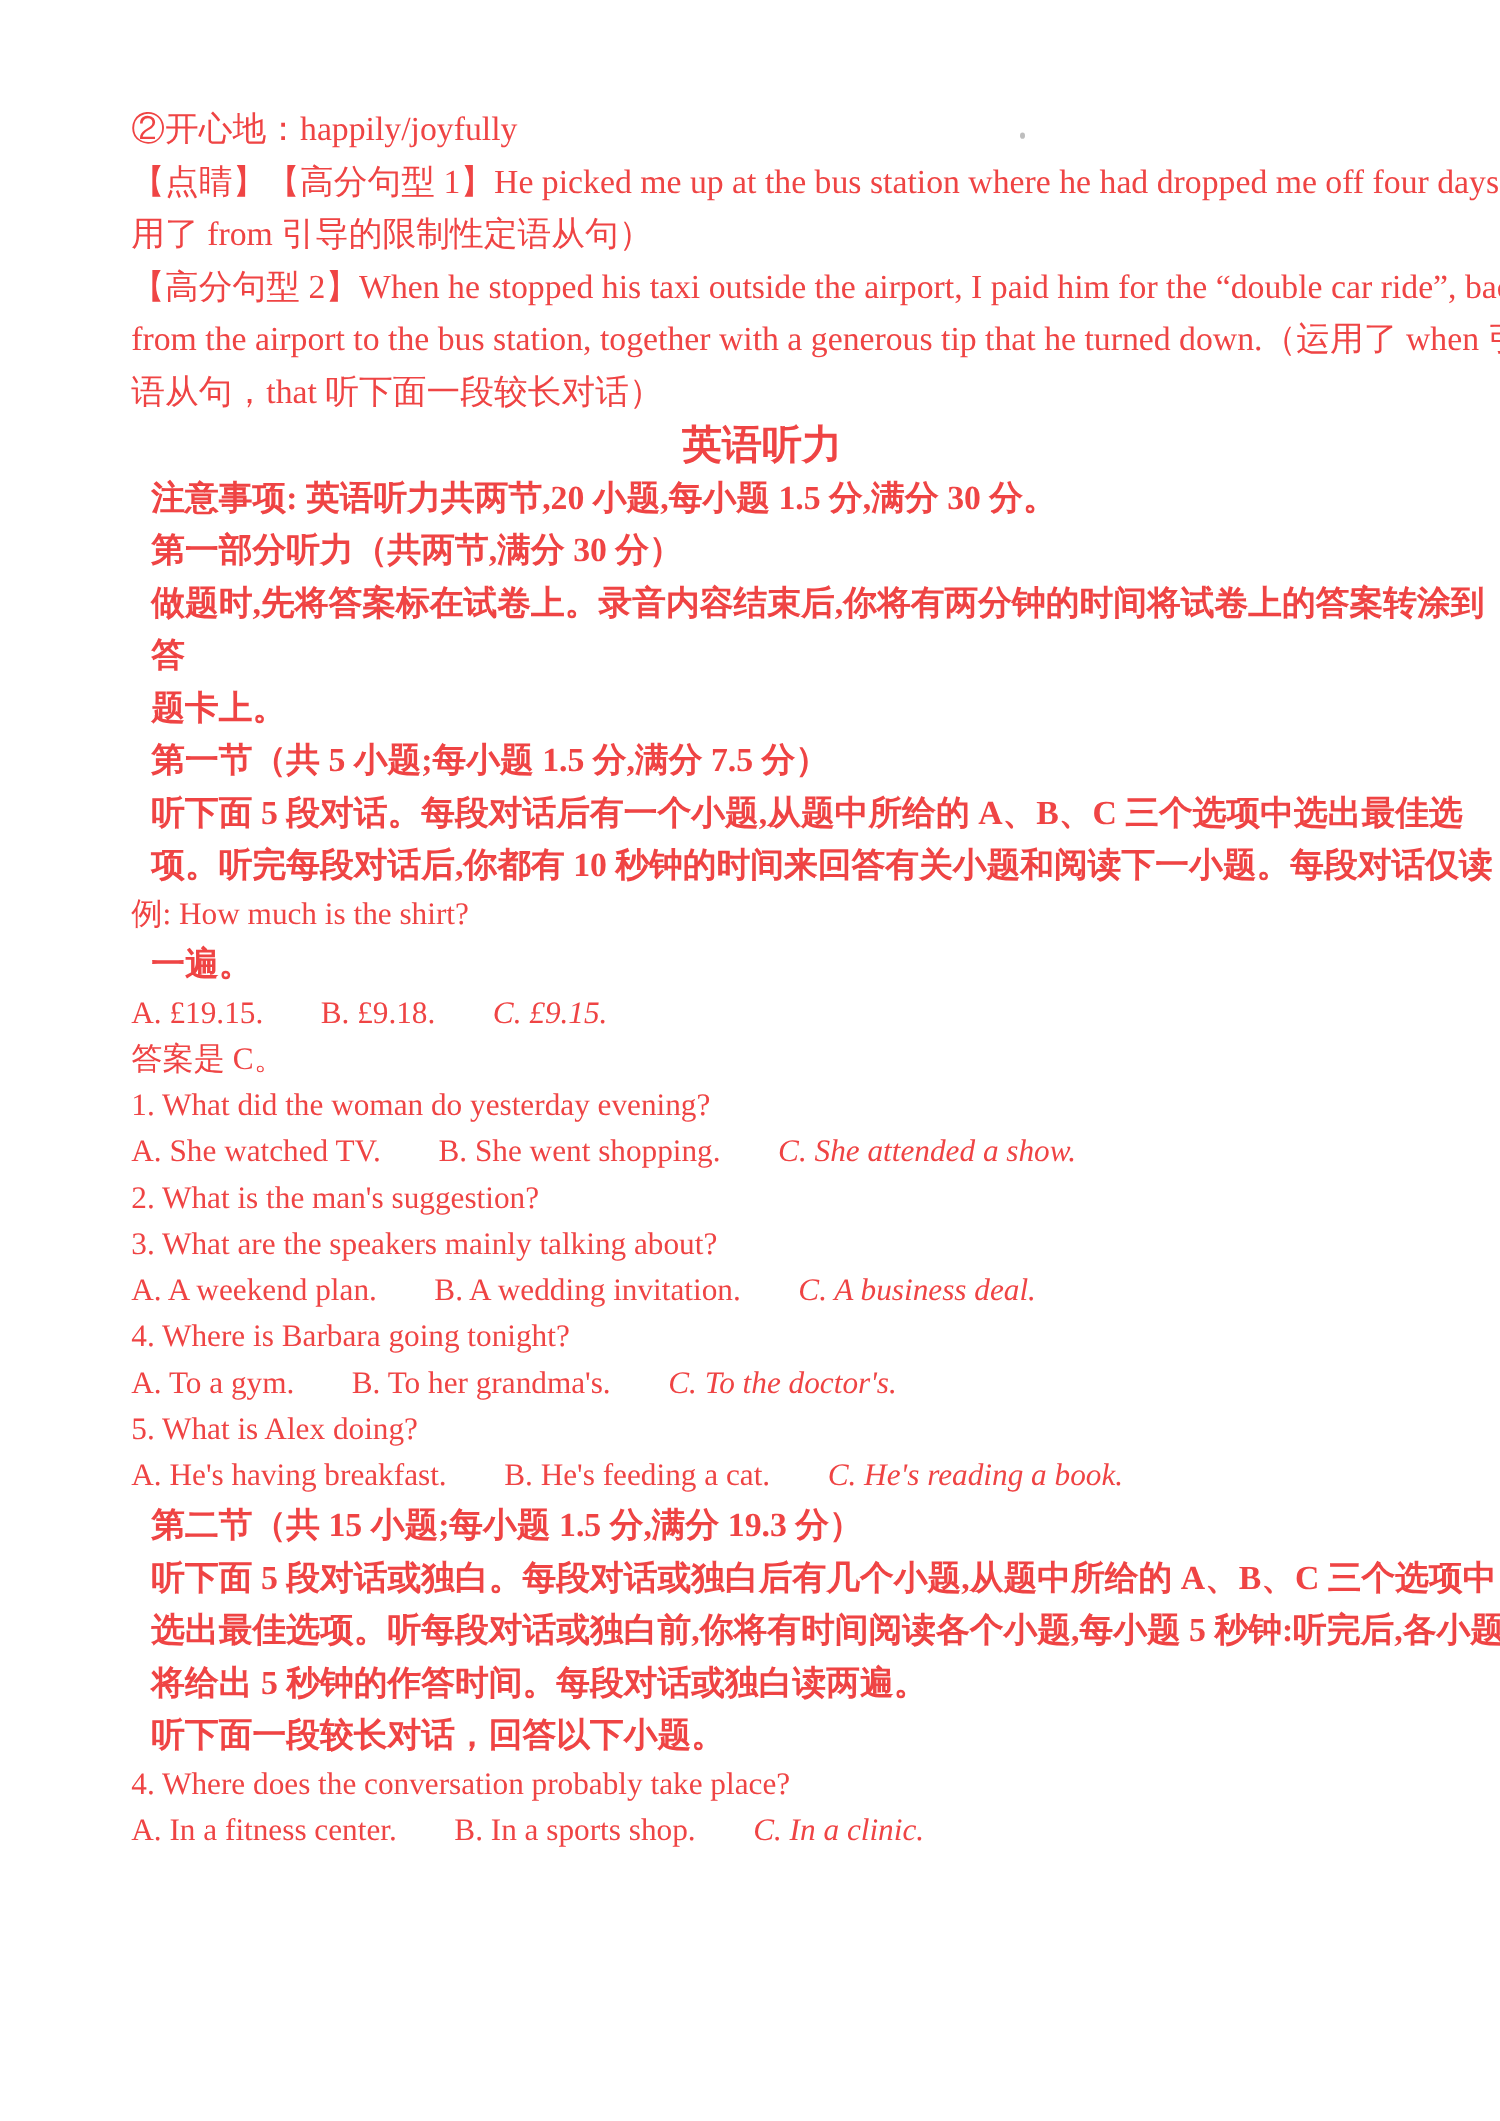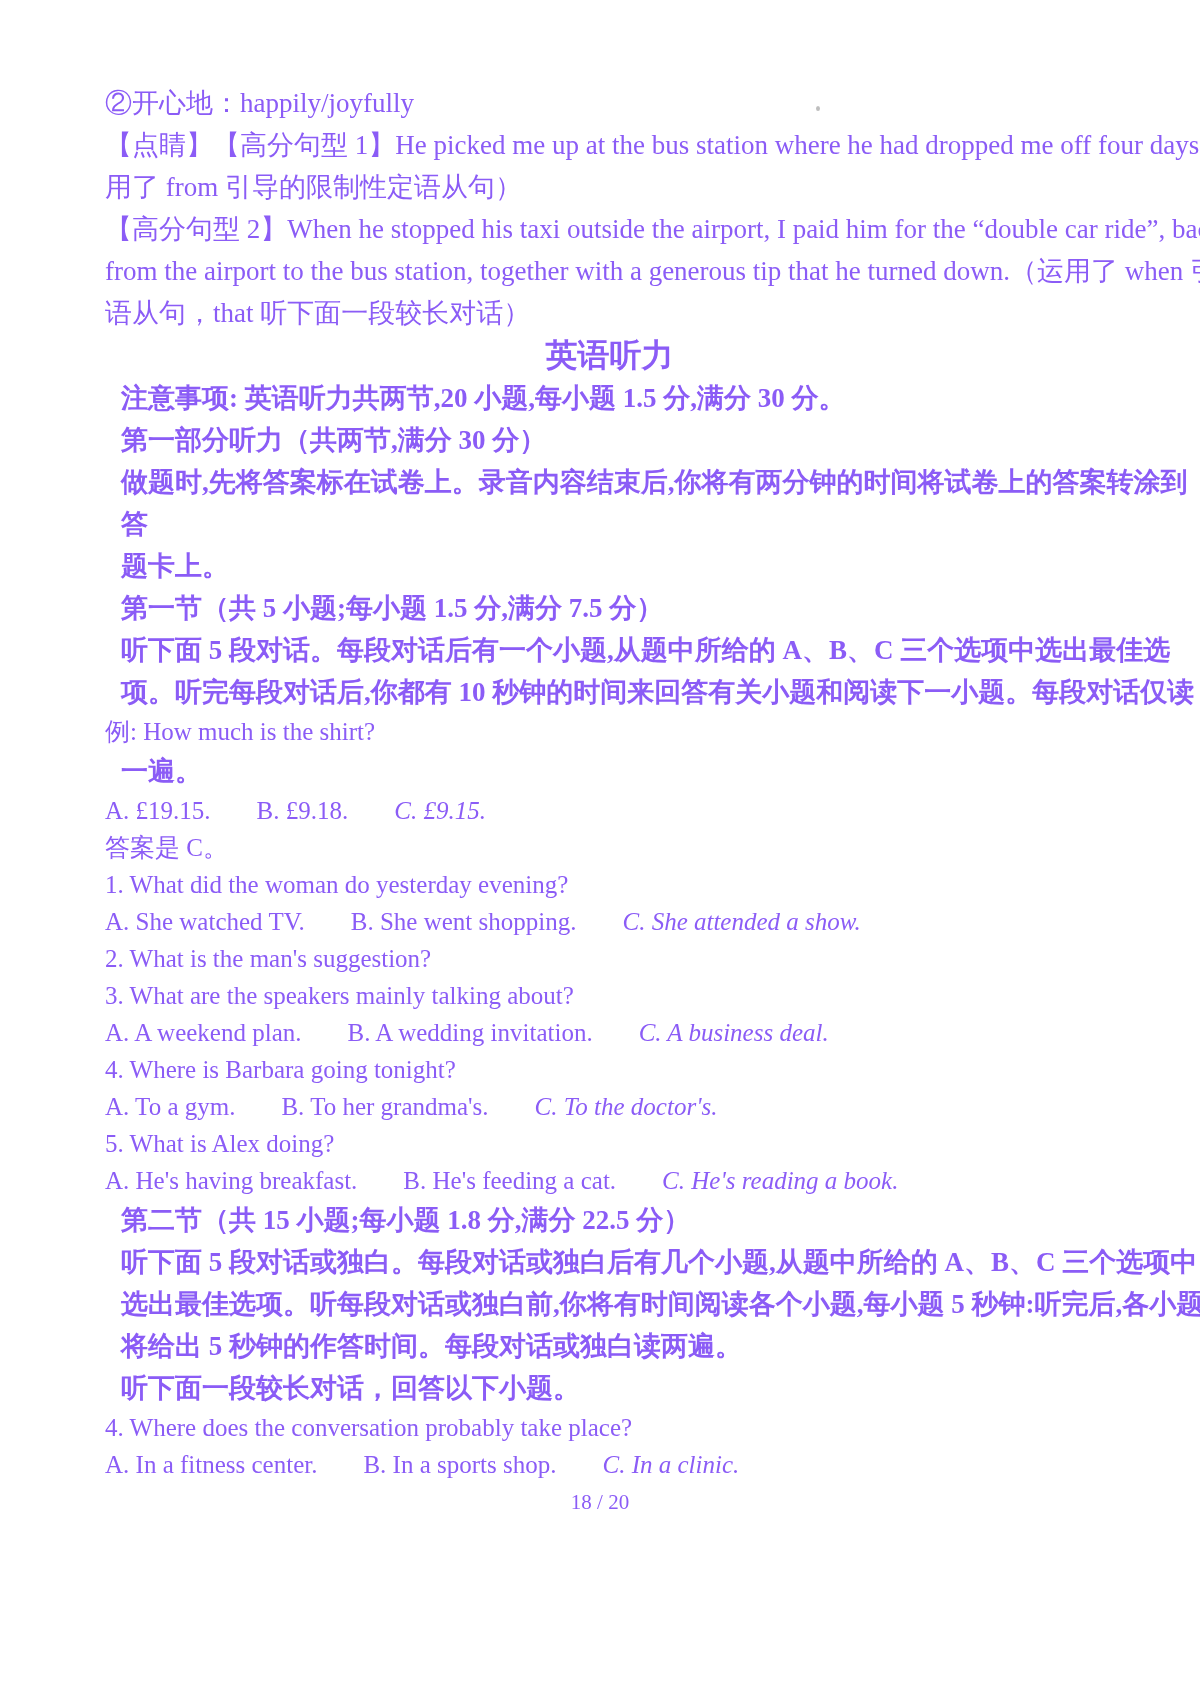--- a/index.html
+++ b/index.html
@@ -1,21 +1,21 @@
 <!DOCTYPE html>
 <html><head>
 <meta charset="utf-8">
 <style>
   html,body{margin:0;padding:0;background:#ffffff;}
   .page{
     position:relative;
     width:1200px;
     height:1697px;
     background:#ffffff;
-    color:#8b5cf6;
+    color:#ef4444;
     font-family:"Liberation Serif","DejaVu Serif",serif;
     overflow:hidden;
   }
   .doc-body{padding:82px 86px 0 105px;}
   .line{white-space:nowrap;}
   .cn{font-size:27px;height:42px;line-height:42px;font-weight:400;}
   .cnb{font-size:27px;height:42px;line-height:42px;font-weight:700;margin-left:16px;}
   .heading{font-size:32px;height:43px;line-height:43px;font-weight:700;text-align:center;}
   .en{font-size:25px;height:37px;line-height:37px;}
   .en-options{font-size:25px;height:37px;line-height:37px;}
@@ -51,22 +51,21 @@
       <div class="line en">答案是 C。</div>
       <div class="line en">1. What did the woman do yesterday evening?</div>
       <div class="line en-options"><span class="opt">A. She watched TV.</span><span class="opt">B. She went shopping.</span><span class="opt">C. She attended a show.</span></div>
       <div class="line en">2. What is the man's suggestion?</div>
       <div class="line en">3. What are the speakers mainly talking about?</div>
       <div class="line en-options"><span class="opt">A. A weekend plan.</span><span class="opt">B. A wedding invitation.</span><span class="opt">C. A business deal.</span></div>
       <div class="line en">4. Where is Barbara going tonight?</div>
       <div class="line en-options"><span class="opt">A. To a gym.</span><span class="opt">B. To her grandma's.</span><span class="opt">C. To the doctor's.</span></div>
       <div class="line en">5. What is Alex doing?</div>
       <div class="line en-options"><span class="opt">A. He's having breakfast.</span><span class="opt">B. He's feeding a cat.</span><span class="opt">C. He's reading a book.</span></div>
-      <div class="line cnb">第二节（共 15 小题;每小题 1.8 分,满分 22.5 分）</div>
+      <div class="line cnb">第二节（共 15 小题;每小题 1.5 分,满分 19.3 分）</div>
       <div class="line cnb">听下面 5 段对话或独白。每段对话或独白后有几个小题,从题中所给的 A、B、C 三个选项中</div>
       <div class="line cnb">选出最佳选项。听每段对话或独白前,你将有时间阅读各个小题,每小题 5 秒钟:听完后,各小题</div>
       <div class="line cnb">将给出 5 秒钟的作答时间。每段对话或独白读两遍。</div>
       <div class="line cnb">听下面一段较长对话，回答以下小题。</div>
       <div class="line en">4. Where does the conversation probably take place?</div>
       <div class="line en-options"><span class="opt">A. In a fitness center.</span><span class="opt">B. In a sports shop.</span><span class="opt">C. In a clinic.</span></div>
     </div>
-  <div class="footer">18 / 20</div>
 </div>
 
 </body></html>

